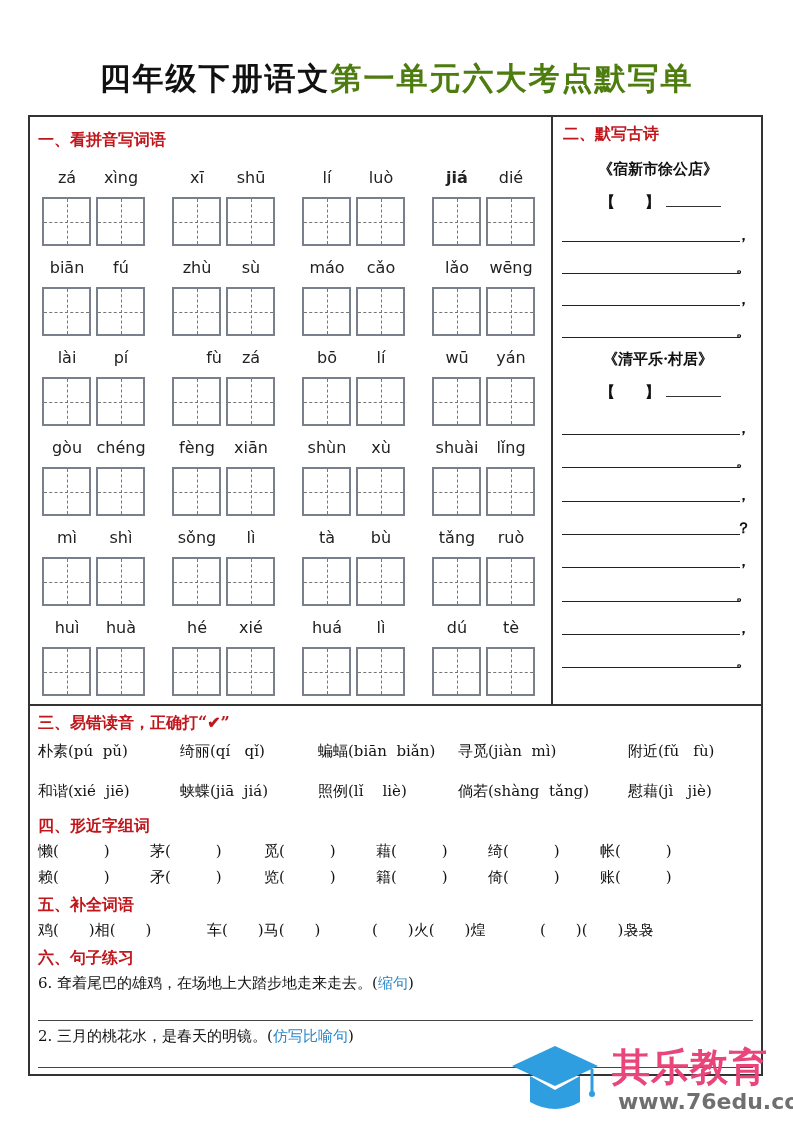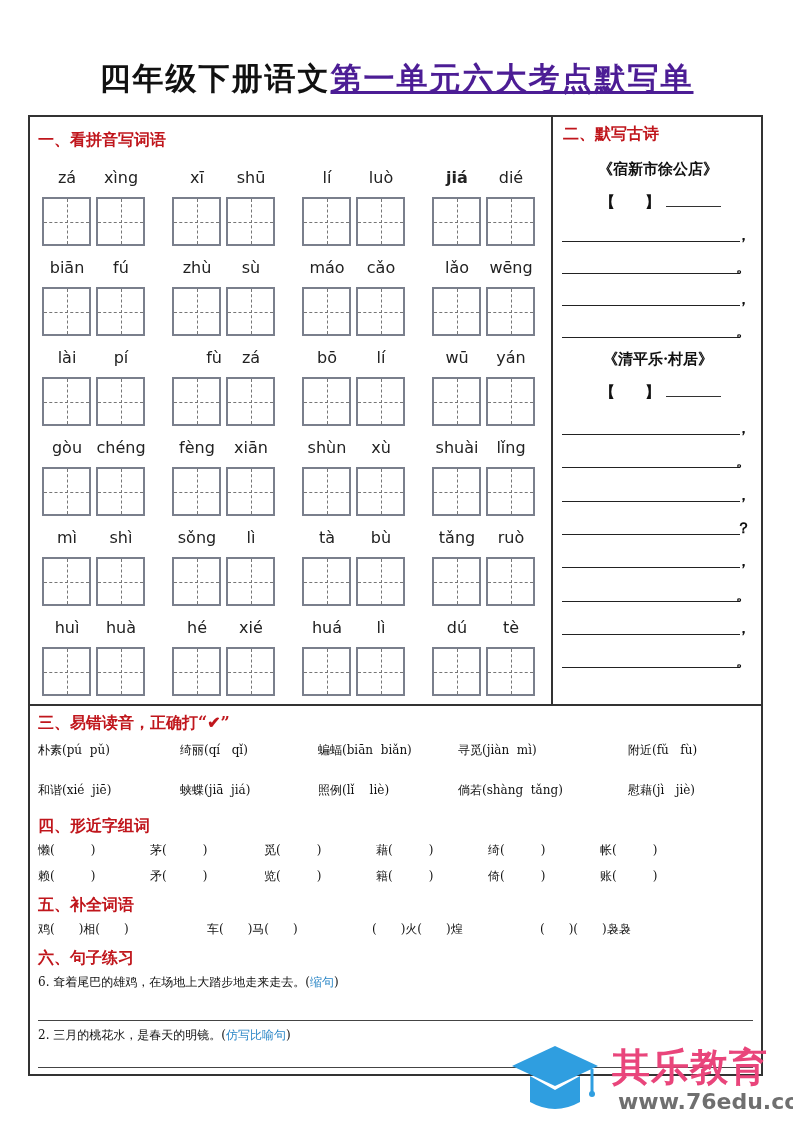--- a/index.html
+++ b/index.html
@@ -1,21 +1,21 @@
 <!DOCTYPE html>
 <html><head>
 <meta charset="utf-8">
 <style>
   html, body { margin:0; padding:0; background:#ffffff; }
   body { width:793px; height:1122px; position:relative; overflow:hidden;
          font-family:"DejaVu Serif", serif; color:#111; }
   .title { position:absolute; top:58px; left:0; width:793px; text-align:center;
            font-size:31px; font-weight:bold; letter-spacing:2px; font-family:"DejaVu Serif", serif; }
   .title .black { color:#111; }
-  .title .red { color:#4c1d95;text-decoration:underline; }
+  .title .red { color:#4d7c0f; }
   .frame { position:absolute; left:28px; top:115px; width:735px; height:961px;
            border:2px solid #333; box-sizing:border-box; }
   .vdiv { position:absolute; left:551px; top:115px; width:2px; height:590px; background:#333; }
   .hdiv { position:absolute; left:28px; top:704px; width:735px; height:2px; background:#333; }
   .sec-head { position:absolute; color:#c0161c; font-weight:bold; font-size:16px; }
   
   .grid-row { position:absolute; left:42px; width:500px; height:90px; }
   .group { position:absolute; top:0; width:106px; }
   .py { position:absolute; top:0; height:22px; width:50px; text-align:center;
         font-family:"DejaVu Sans", sans-serif; font-size:16px; color:#222; }
@@ -25,21 +25,21 @@
                  border-left:1.5px dashed #777; }
   .box::after { content:""; position:absolute; top:50%; left:0; width:100%;
                 border-top:1.5px dashed #777; }
   
   .poem-title { position:absolute; left:553px; width:210px; text-align:center; font-size:15px; font-weight:bold; }
   .author-row { position:absolute; left:600px; font-size:15px; font-weight:bold; }
   .author-line { display:inline-block; width:55px; border-bottom:1.5px solid #333; margin-left:6px; height:14px; }
   .poem-line { position:absolute; left:562px; width:178px; border-bottom:1.5px solid #222; height:1px; }
   .poem-punct { position:absolute; font-size:15px; font-weight:bold; }
   
-  .txt { position:absolute; font-size:12px; white-space:pre; }
+  .txt { position:absolute; font-size:15px; white-space:pre; }
   .blue { color:#2a86c6; }
   .answer-line { position:absolute; left:38px; width:715px; height:1px; background:#444; }
   .logo { position:absolute; left:512px; top:1044px; width:86px; height:70px; }
   .logo-text { position:absolute; left:612px; top:1042px; font-size:38px; font-weight:bold;
                color:#e9457b; font-family:"DejaVu Sans", sans-serif; letter-spacing:1px; }
   .logo-url { position:absolute; left:618px; top:1089px; font-size:22px; font-weight:bold;
               color:#6f6f6f; font-family:"DejaVu Sans", sans-serif; }
 </style>
 </head>
 <body>

